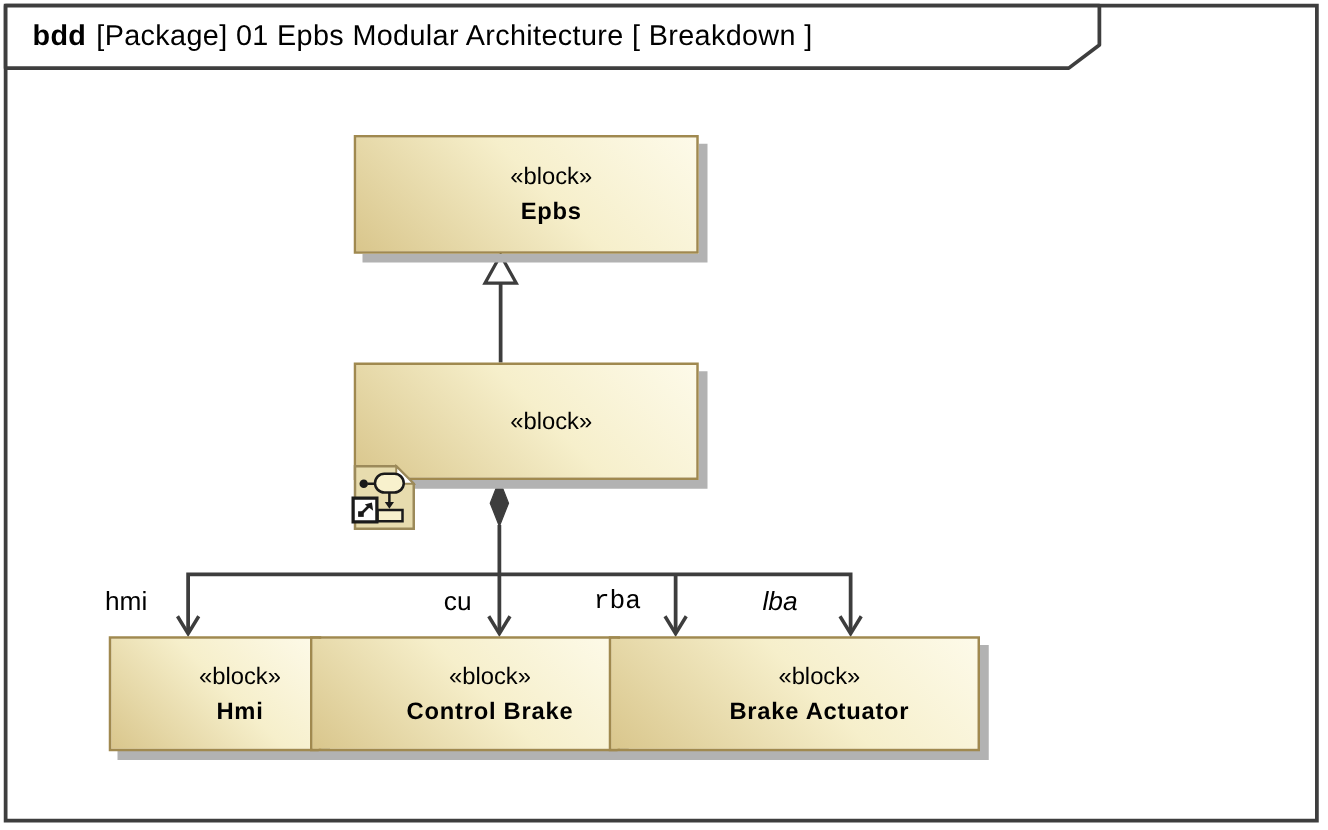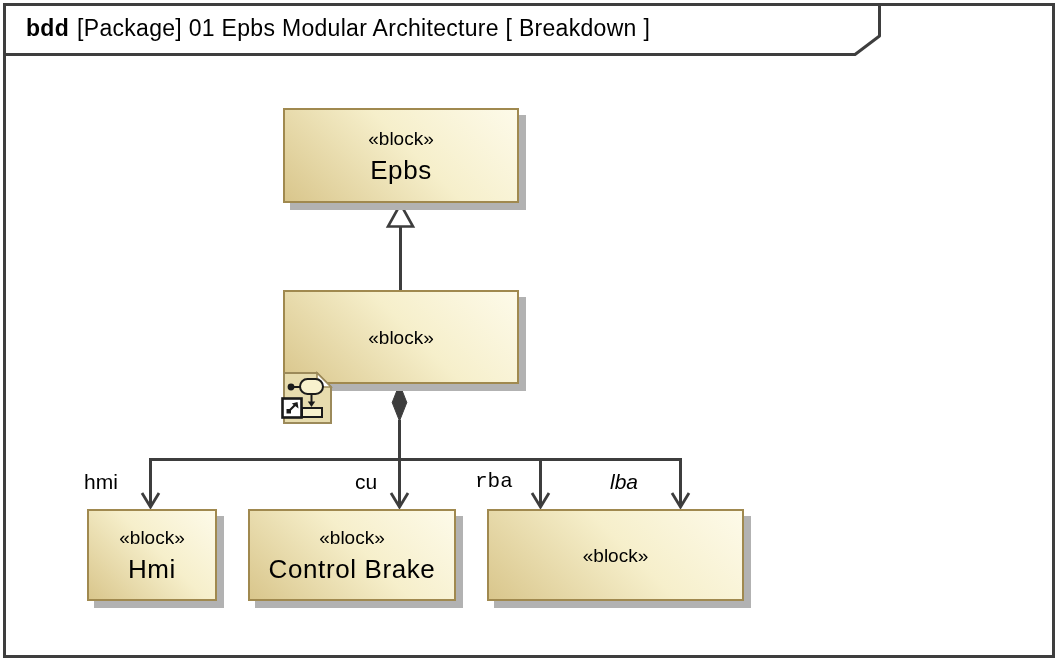--- a/index.html
+++ b/index.html
@@ -15,24 +15,24 @@
   .frame-title{
     position:absolute;left:26px;top:15px;font-size:23px;white-space:nowrap;
     letter-spacing:0.3px;z-index:4;
   }
   .frame-title .kw{font-weight:bold;margin-right:8px;}
   .block{
     position:absolute;border:2px solid #a0894f;
     background:linear-gradient(45deg,#d9c68c 0%,#f6efcb 55%,#fdfae9 100%);
     box-shadow:7px 7px 0 #b2b2b2;
     display:flex;flex-direction:column;align-items:center;justify-content:center;
-    gap:9px;z-index:2;
+    gap:9px;z-index:2;padding-left:40px;
   }
   .stereotype{font-size:19px;line-height:1;}
-  .block-name{font-size:26px;font-weight:normal;line-height:1;letter-spacing:0.6px;}
+  .block-name{font-size:19px;font-weight:bold;line-height:1;letter-spacing:0.6px;}
   .edge-label{position:absolute;font-size:21px;line-height:1;z-index:3;}
   #b-epbs        {left:283px;top:108px;width:232px;height:91px;}
   #b-epbsmod     {left:283px;top:290px;width:232px;height:90px;}
   #b-hmi         {left:87px; top:509px;width:126px;height:88px;}
   #b-cu          {left:248px;top:509px;width:204px;height:88px;}
   #b-ba          {left:487px;top:509px;width:253px;height:88px;}
   #lbl-hmi{left:84px; top:471px;}
   #lbl-cu {left:355px;top:471px;}
   #lbl-rba{left:475px;top:471px;font-family:Liberation Mono, monospace;}
   #lbl-lba{left:610px;top:471px;font-style:italic;}
@@ -80,20 +80,21 @@
     <span class="block-name">Hmi</span>
   </div>
 
   <div class="block" id="b-cu">
     <span class="stereotype">«block»</span>
     <span class="block-name">Control Brake</span>
   </div>
 
   <div class="block" id="b-ba">
     <span class="stereotype">«block»</span>
+    <span class="block-name">Brake Actuator</span>
   </div>
 
   <span class="edge-label" id="lbl-hmi">hmi</span>
   <span class="edge-label" id="lbl-cu">cu</span>
   <span class="edge-label" id="lbl-rba">rba</span>
   <span class="edge-label" id="lbl-lba">lba</span>
 
   <svg id="nav-icon" width="54" height="56" viewBox="0 0 54 56">
 
     <path d="M4,3 L37,3 L51,17 L51,53 L4,53 Z" fill="#e7dcae" stroke="#9c8a5a" stroke-width="2"></path>

